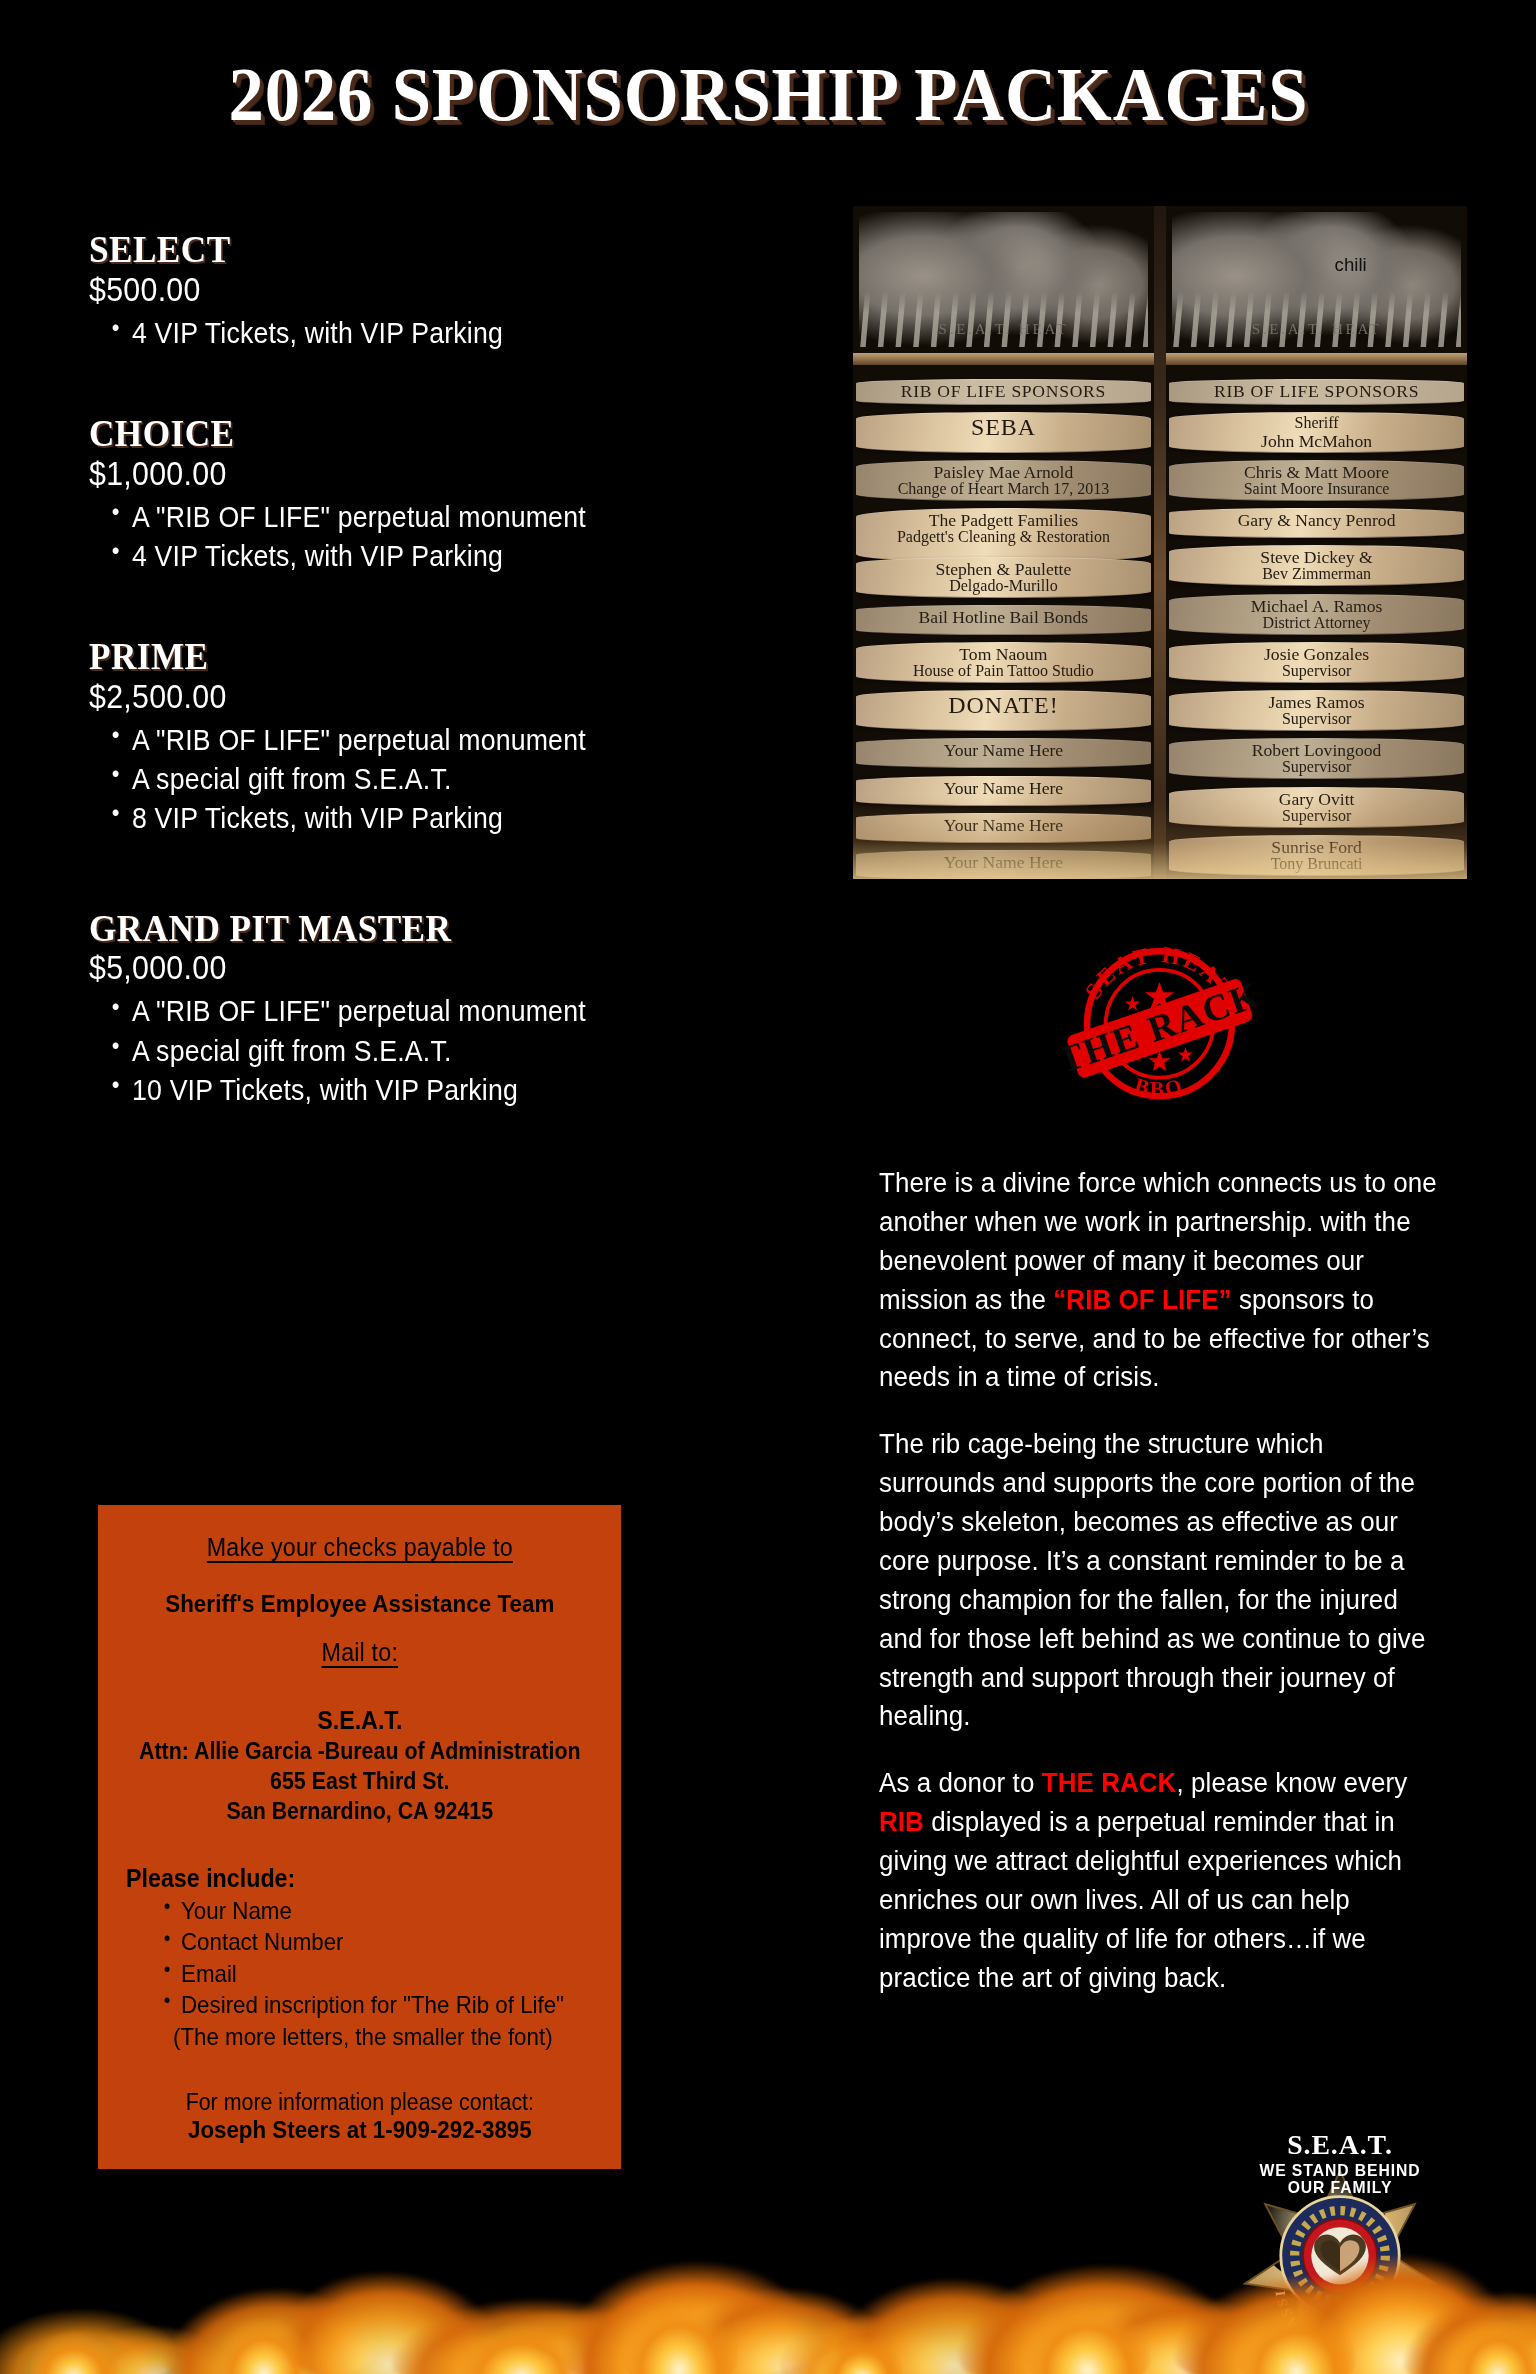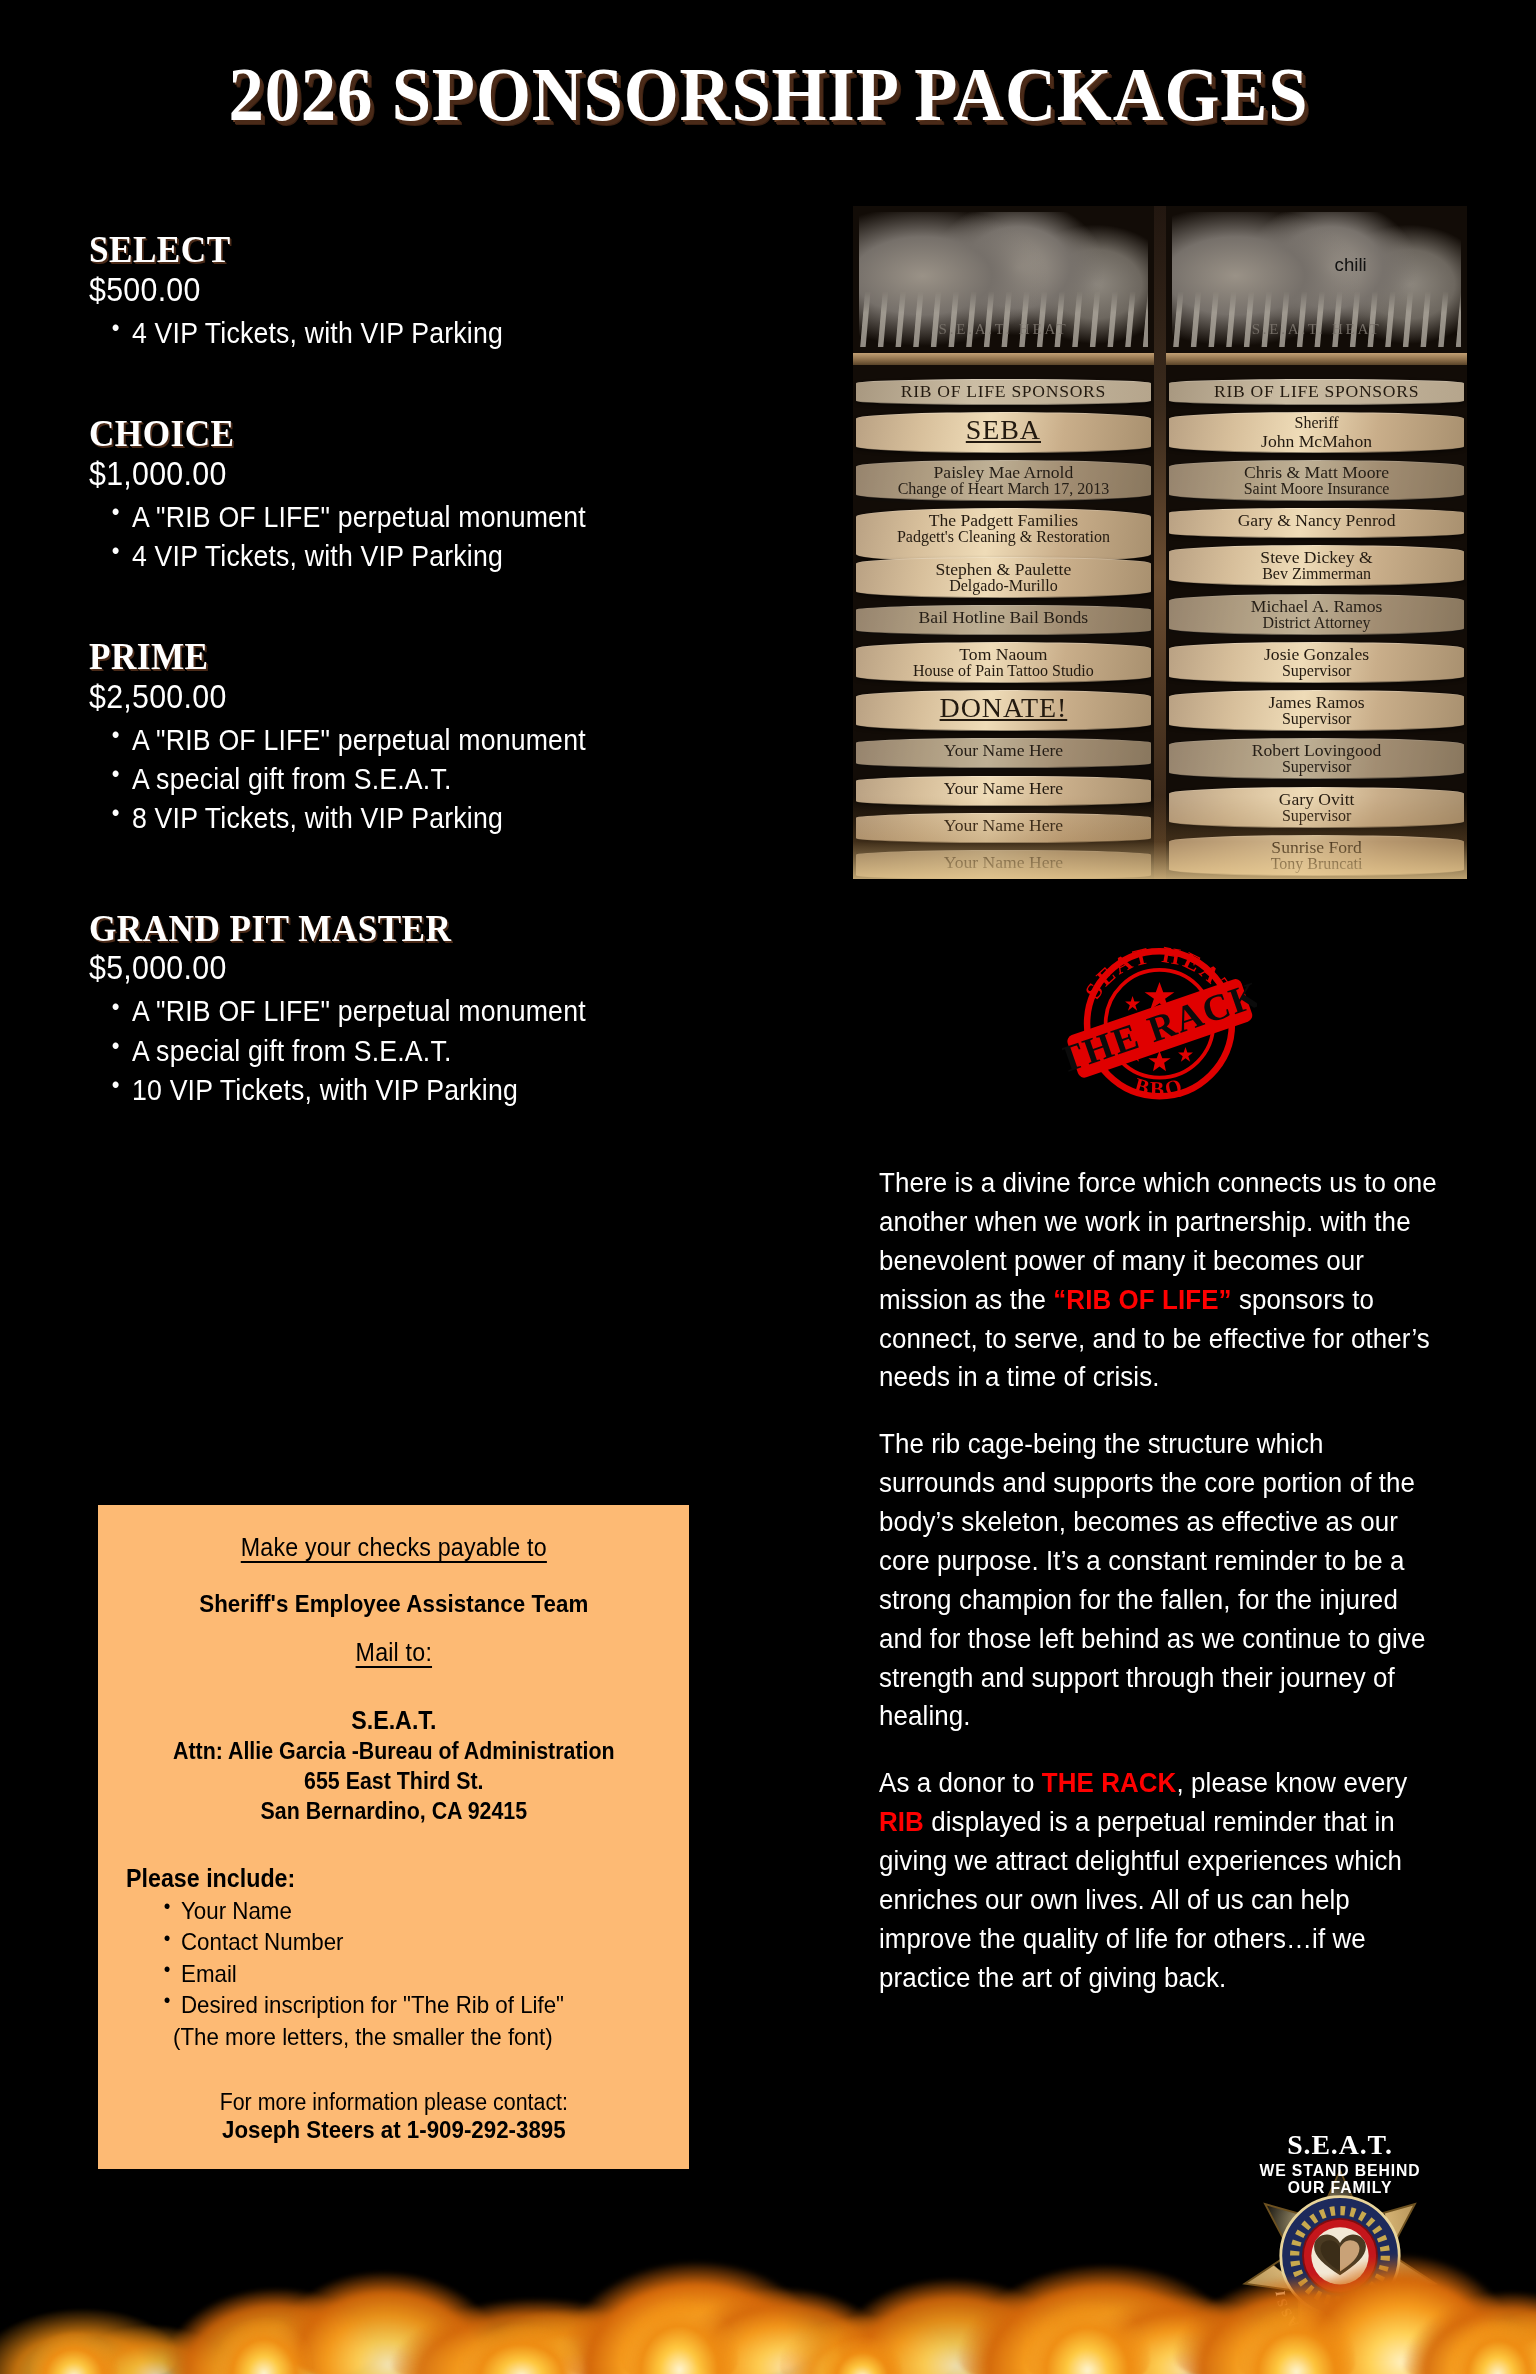--- a/index.html
+++ b/index.html
@@ -96,23 +96,23 @@
 
   
   .pkg.gap-lg { margin-bottom: 61px; }
   .pkg.gap-xl { margin-bottom: 70px; }
 
   
   #checks-box {
     position: absolute;
     left: 98px;
     top: 1505px;
-    width: 591px;
+    width: 523px;
     height: 664px;
-    background: #fdba74;
+    background: #c2410c;
     color: #000000;
     padding: 28px 16.7px 20.4px 16.7px;
     text-align: center;
   }
 
   #checks-box .u-line {
     font-size: 25px;
     font-weight: 300;
     text-decoration: underline;
     text-underline-offset: 4.6px;
@@ -308,21 +308,21 @@
     padding-top: 1.9px;
     box-shadow: 0 1.9px 3.7px rgba(0,0,0,0.5);
     overflow: hidden;
   }
 
   .plaque.header {
     background: linear-gradient(100deg, #a89880 0%, #cbbda4 40%, #b5a58c 100%);
     font-size: 16.7px;
     letter-spacing: 0.7px;
   }
-  .plaque .big   { font-size: 28px; letter-spacing: 0.9px; text-decoration: underline; }
+  .plaque .big   { font-size: 24px; letter-spacing: 0.9px; }
   .plaque .med   { font-size: 17.6px; }
   .plaque .small { font-size: 16px; }
   .plaque.dim { filter: brightness(0.82) contrast(0.92); }
 
   .mon-bottom-glow {
     position: absolute;
     left: 0; bottom: 0;
     width: 100%;
     height: 83px;
     background: linear-gradient(0deg, rgba(232,200,140,0.80) 0%, rgba(150,110,60,0.35) 45%, rgba(0,0,0,0) 100%);

